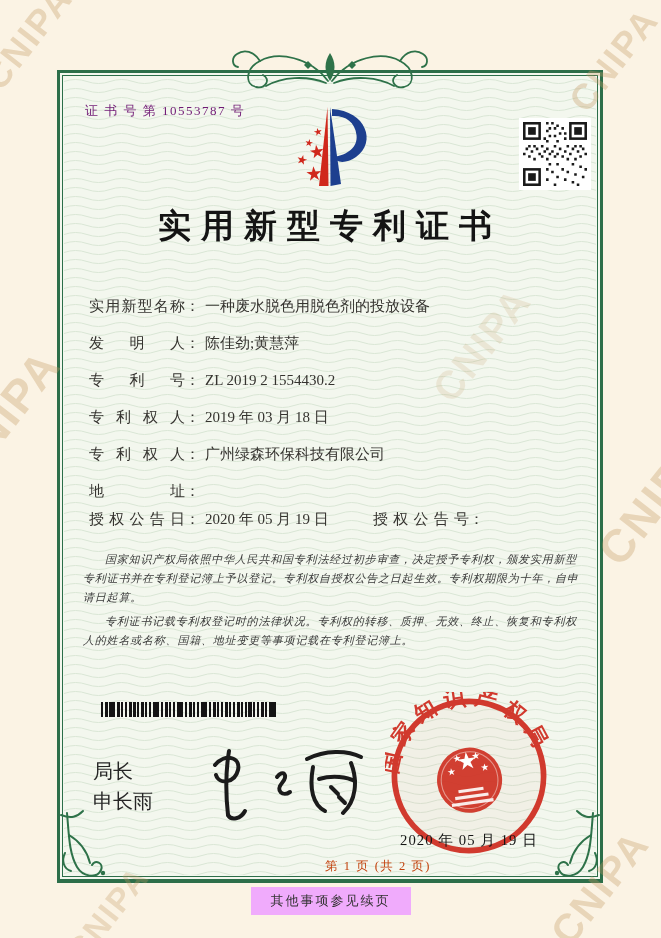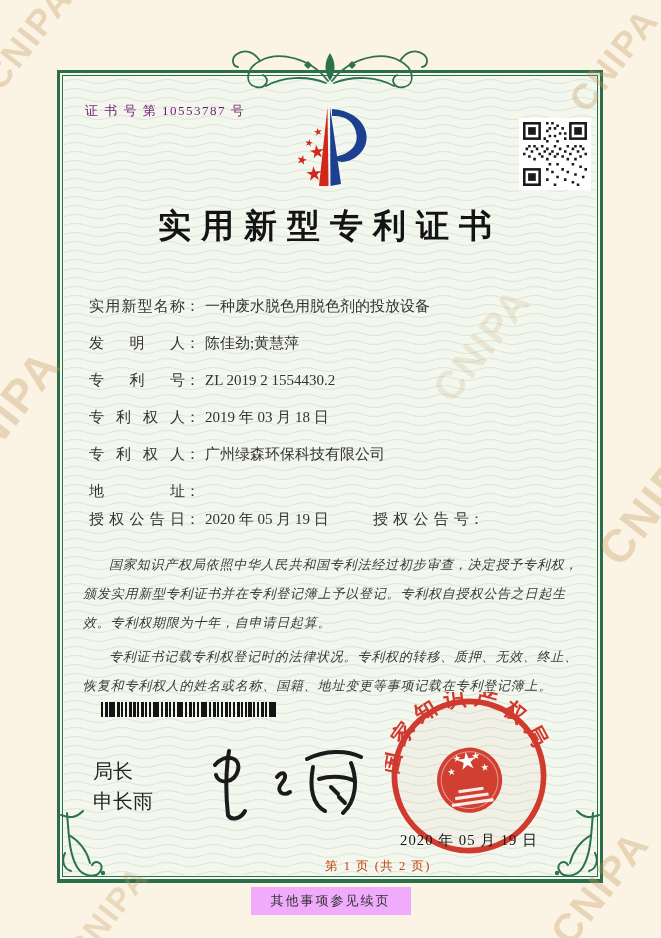--- a/index.html
+++ b/index.html
@@ -39,21 +39,21 @@
          font-size:33px;font-weight:700;color:#141414;letter-spacing:10px;}
 
   .fields{position:absolute;left:22px;top:215px;right:14px;font-size:15px;}
   .frow{display:flex;align-items:flex-start;line-height:22px;margin-bottom:15px;}
   .frow.addr{margin-bottom:6px;}
   .lbl{flex:none;width:96px;text-align:justify;text-align-last:justify;text-justify:inter-character;}
   .colon{flex:none;margin-right:5px;}
   .val{flex:1;}
   .val-fixed{flex:none;width:168px;}
 
-  .paragraphs{position:absolute;left:16px;top:470px;right:12px;font-size:13px;line-height:29px;
+  .paragraphs{position:absolute;left:16px;top:470px;right:12px;font-size:11px;line-height:19px;
               letter-spacing:.8px;color:#3a3a3a;font-style:italic;}
   .paragraphs p{margin:0 0 5px 0;text-indent:2em;}
 
   .barcode{position:absolute;left:34px;top:622px;width:176px;height:15px;
      background:
        repeating-linear-gradient(90deg,#141414 0 2px,transparent 2px 4px),
        repeating-linear-gradient(90deg,#141414 0 1px,transparent 1px 6px),
        repeating-linear-gradient(90deg,transparent 0 9px,#141414 9px 12px,transparent 12px 23px);}
 
   .signer{position:absolute;left:26px;top:676px;font-family:"Liberation Sans","DejaVu Sans",sans-serif;

